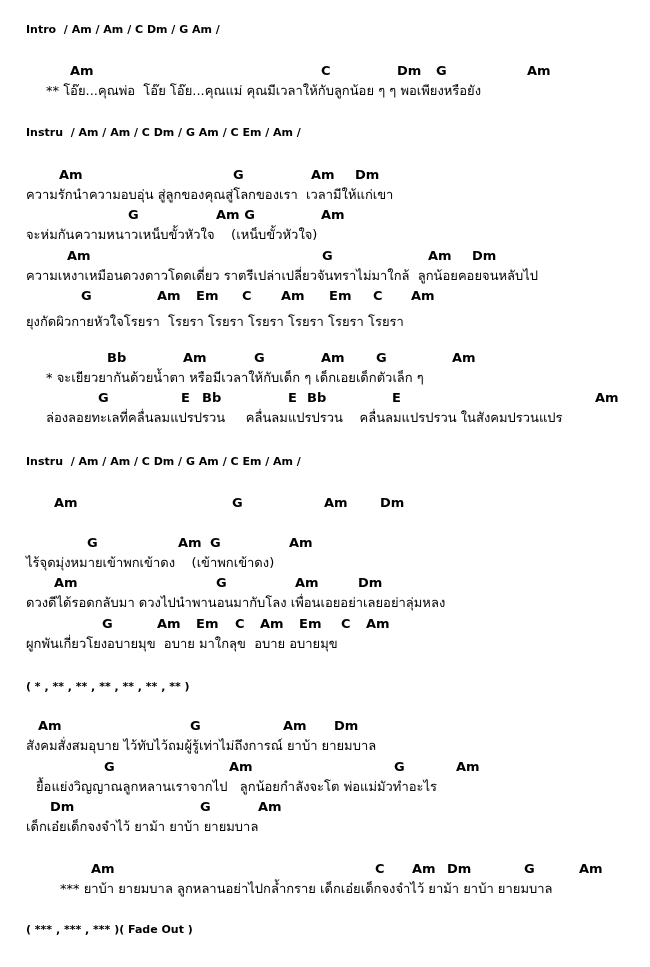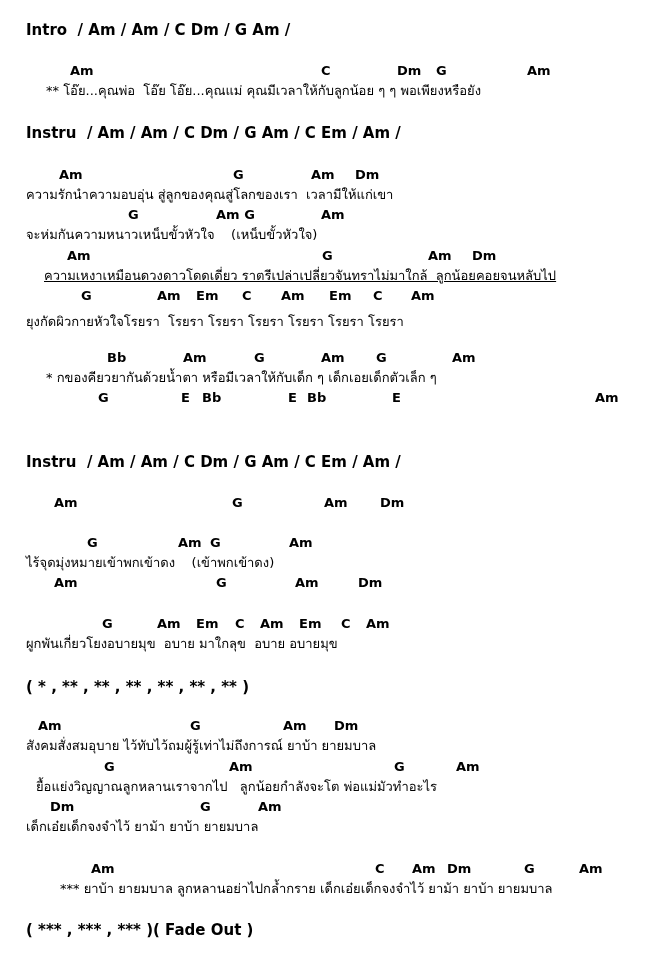--- a/index.html
+++ b/index.html
@@ -1,19 +1,19 @@
 <!DOCTYPE html>
 <html><head>
   <meta charset="utf-8">
   <style>
     html, body { margin: 0; padding: 0; background: #ffffff; }
     body { width: 650px; height: 967px; position: relative; overflow: hidden;
            font-family: "DejaVu Sans", "Liberation Sans", sans-serif; color: #000; }
     #sheet { position: absolute; left: 0; top: 0; width: 650px; height: 967px; }
-    .line { position: absolute; white-space: pre; font-size: 15px; line-height: 16px; }
+    .line { position: absolute; white-space: pre; font-size: 11px; line-height: 16px; }
     .bold { font-weight: bold; }
     .chord { position: absolute; font-weight: bold; font-size: 13px; line-height: 16px; white-space: pre; }
     .lyric { font-size: 13px; }
   </style>
 </head>
 <body>
 
 <div id="sheet">
     <div class="line bold" style="left: 26px; top: 22px;">Intro  / Am / Am / C Dm / G Am /</div>
     <div style="position: absolute; left: 0px; top: 63px; width: 650px; height: 16px;">
@@ -37,70 +37,72 @@
       <span class="chord" style="left: 216px; top: 0px;">Am G</span>
       <span class="chord" style="left: 321px; top: 0px;">Am</span>
     </div>
     <div class="line lyric" style="left: 26px; top: 227px;">จะห่มกันความหนาวเหน็บขั้วหัวใจ    (เหน็บขั้วหัวใจ)</div>
     <div style="position: absolute; left: 0px; top: 248px; width: 650px; height: 16px;">
       <span class="chord" style="left: 67px; top: 0px;">Am</span>
       <span class="chord" style="left: 322px; top: 0px;">G</span>
       <span class="chord" style="left: 428px; top: 0px;">Am</span>
       <span class="chord" style="left: 472px; top: 0px;">Dm</span>
     </div>
-    <div class="line lyric" style="left: 44px; top: 268px; text-decoration: underline;">ความเหงาเหมือนดวงดาวโดดเดี่ยว ราตรีเปล่าเปลี่ยวจันทราไม่มาใกล้  ลูกน้อยคอยจนหลับไป</div>
+    <div class="line lyric" style="left: 26px; top: 268px;">ความเหงาเหมือนดวงดาวโดดเดี่ยว ราตรีเปล่าเปลี่ยวจันทราไม่มาใกล้  ลูกน้อยคอยจนหลับไป</div>
     <div style="position: absolute; left: 0px; top: 288px; width: 650px; height: 16px;">
       <span class="chord" style="left: 81px; top: 0px;">G</span>
       <span class="chord" style="left: 157px; top: 0px;">Am</span>
       <span class="chord" style="left: 196px; top: 0px;">Em</span>
       <span class="chord" style="left: 242px; top: 0px;">C</span>
       <span class="chord" style="left: 281px; top: 0px;">Am</span>
       <span class="chord" style="left: 329px; top: 0px;">Em</span>
       <span class="chord" style="left: 373px; top: 0px;">C</span>
       <span class="chord" style="left: 411px; top: 0px;">Am</span>
     </div>
     <div class="line lyric" style="left: 26px; top: 314px;">ยุงกัดผิวกายหัวใจโรยรา  โรยรา โรยรา โรยรา โรยรา โรยรา โรยรา</div>
     <div style="position: absolute; left: 0px; top: 350px; width: 650px; height: 16px;">
       <span class="chord" style="left: 107px; top: 0px;">Bb</span>
       <span class="chord" style="left: 183px; top: 0px;">Am</span>
       <span class="chord" style="left: 254px; top: 0px;">G</span>
       <span class="chord" style="left: 321px; top: 0px;">Am</span>
       <span class="chord" style="left: 376px; top: 0px;">G</span>
       <span class="chord" style="left: 452px; top: 0px;">Am</span>
     </div>
-    <div class="line lyric" style="left: 46px; top: 370px;">* กของคียวยากันด้วยน้ำตา หรือมีเวลาให้กับเด็ก ๆ เด็กเอยเด็กตัวเล็ก ๆ</div>
+    <div class="line lyric" style="left: 46px; top: 370px;">* จะเยียวยากันด้วยน้ำตา หรือมีเวลาให้กับเด็ก ๆ เด็กเอยเด็กตัวเล็ก ๆ</div>
     <div style="position: absolute; left: 0px; top: 390px; width: 650px; height: 16px;">
       <span class="chord" style="left: 98px; top: 0px;">G</span>
       <span class="chord" style="left: 181px; top: 0px;">E</span>
       <span class="chord" style="left: 202px; top: 0px;">Bb</span>
       <span class="chord" style="left: 288px; top: 0px;">E</span>
       <span class="chord" style="left: 307px; top: 0px;">Bb</span>
       <span class="chord" style="left: 392px; top: 0px;">E</span>
       <span class="chord" style="left: 595px; top: 0px;">Am</span>
     </div>
+    <div class="line lyric" style="left: 46px; top: 410px;">ล่องลอยทะเลที่คลื่นลมแปรปรวน     คลื่นลมแปรปรวน    คลื่นลมแปรปรวน ในสังคมปรวนแปร</div>
     <div class="line bold" style="left: 26px; top: 454px;">Instru  / Am / Am / C Dm / G Am / C Em / Am /</div>
     <div style="position: absolute; left: 0px; top: 495px; width: 650px; height: 16px;">
       <span class="chord" style="left: 54px; top: 0px;">Am</span>
       <span class="chord" style="left: 232px; top: 0px;">G</span>
       <span class="chord" style="left: 324px; top: 0px;">Am</span>
       <span class="chord" style="left: 380px; top: 0px;">Dm</span>
     </div>
     <div style="position: absolute; left: 0px; top: 535px; width: 650px; height: 16px;">
       <span class="chord" style="left: 87px; top: 0px;">G</span>
       <span class="chord" style="left: 178px; top: 0px;">Am</span>
       <span class="chord" style="left: 210px; top: 0px;">G</span>
       <span class="chord" style="left: 289px; top: 0px;">Am</span>
     </div>
     <div class="line lyric" style="left: 26px; top: 555px;">ไร้จุดมุ่งหมายเข้าพกเข้าดง    (เข้าพกเข้าดง)</div>
     <div style="position: absolute; left: 0px; top: 575px; width: 650px; height: 16px;">
       <span class="chord" style="left: 54px; top: 0px;">Am</span>
       <span class="chord" style="left: 216px; top: 0px;">G</span>
       <span class="chord" style="left: 295px; top: 0px;">Am</span>
       <span class="chord" style="left: 358px; top: 0px;">Dm</span>
     </div>
+    <div class="line lyric" style="left: 26px; top: 595px;">ดวงดีได้รอดกลับมา ดวงไปนำพานอนมากับโลง เพื่อนเอยอย่าเลยอย่าลุ่มหลง</div>
     <div style="position: absolute; left: 0px; top: 616px; width: 650px; height: 16px;">
       <span class="chord" style="left: 102px; top: 0px;">G</span>
       <span class="chord" style="left: 157px; top: 0px;">Am</span>
       <span class="chord" style="left: 196px; top: 0px;">Em</span>
       <span class="chord" style="left: 235px; top: 0px;">C</span>
       <span class="chord" style="left: 260px; top: 0px;">Am</span>
       <span class="chord" style="left: 299px; top: 0px;">Em</span>
       <span class="chord" style="left: 341px; top: 0px;">C</span>
       <span class="chord" style="left: 366px; top: 0px;">Am</span>
     </div>

